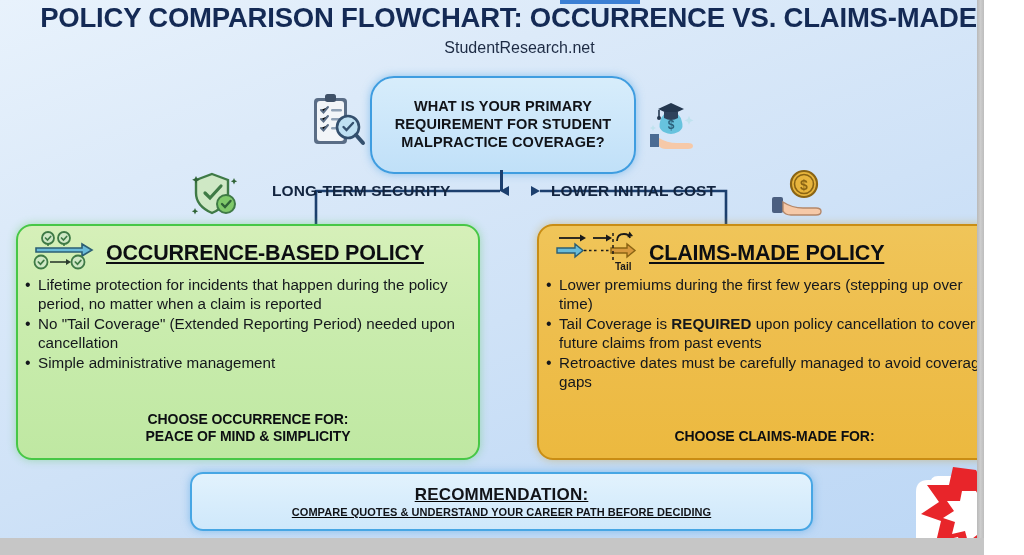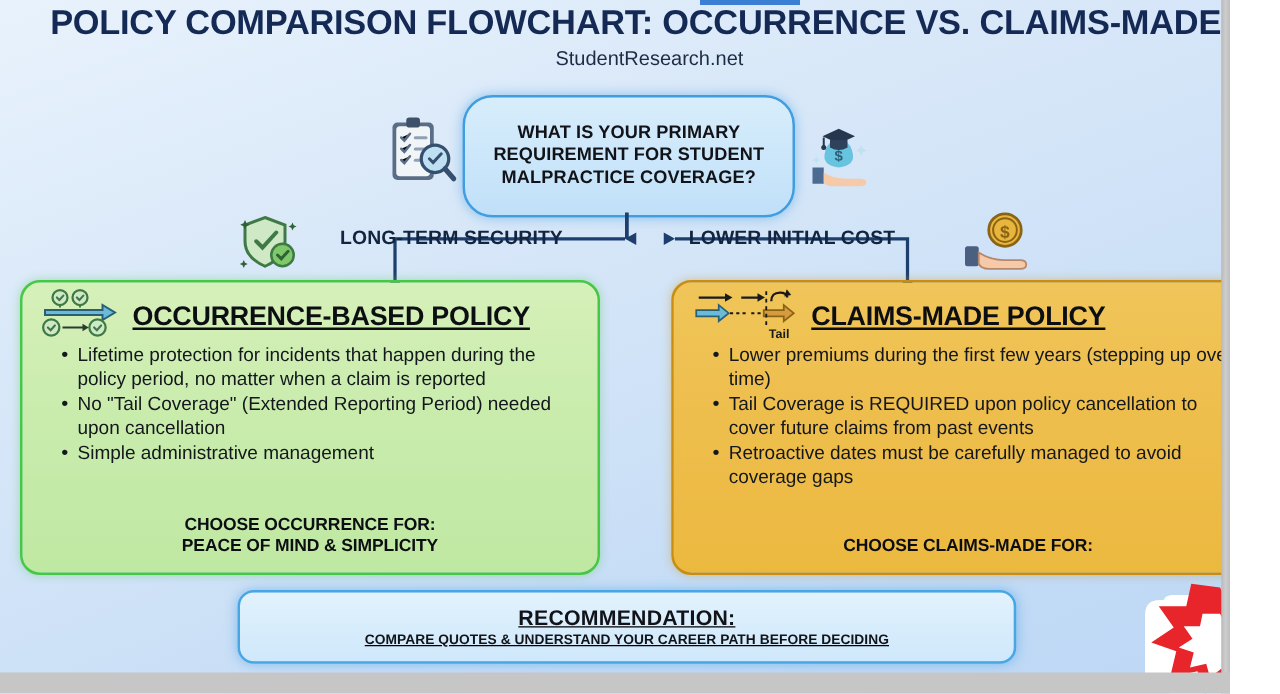--- a/index.html
+++ b/index.html
@@ -137,39 +137,39 @@
   .card-title {
     font-size: 21.5px;
     font-weight: 700;
     color: #0c0e12;
     letter-spacing: -0.2px;
     white-space: nowrap;
     text-decoration: underline;
   }
   .bullets {
     margin: 4px 0 0 0;
-    padding: 0 12px 0 44px;
+    padding: 0 12px 0 20px;
     list-style: none;
   }
   .bullets li {
     position: relative;
     font-size: 15.2px;
     line-height: 1.22;
     color: #14171c;
     margin-bottom: 2px;
   }
   .bullets li::before {
     content: "\2022";
     position: absolute;
     left: -13px;
     top: -1px;
     font-size: 16px;
     color: #14171c;
   }
-  .bullets b { font-weight: 400; }
+  .bullets b { font-weight: 700; }
   .card-foot {
     position: absolute;
     left: 0; bottom: 14px;
     width: 100%;
     text-align: center;
     font-size: 14px;
     font-weight: 700;
     line-height: 1.17;
     color: #0c0e12;
     letter-spacing: -0.1px;

